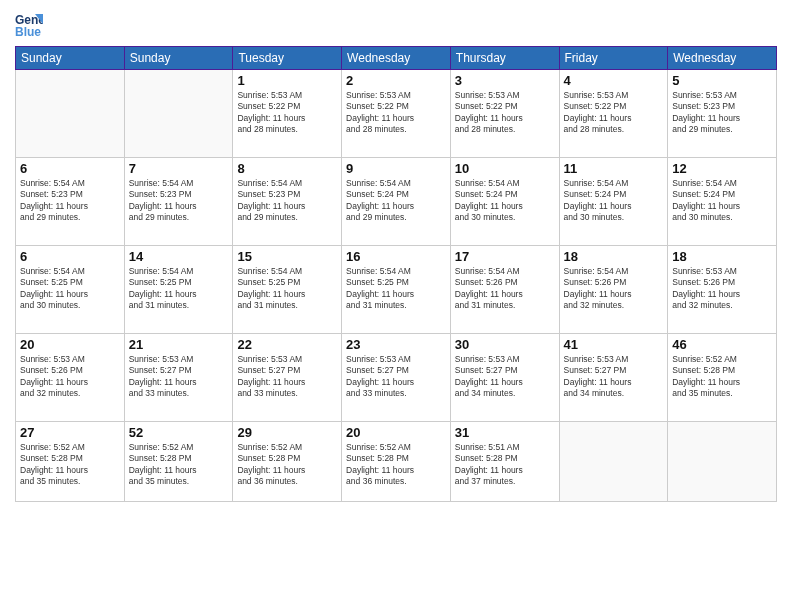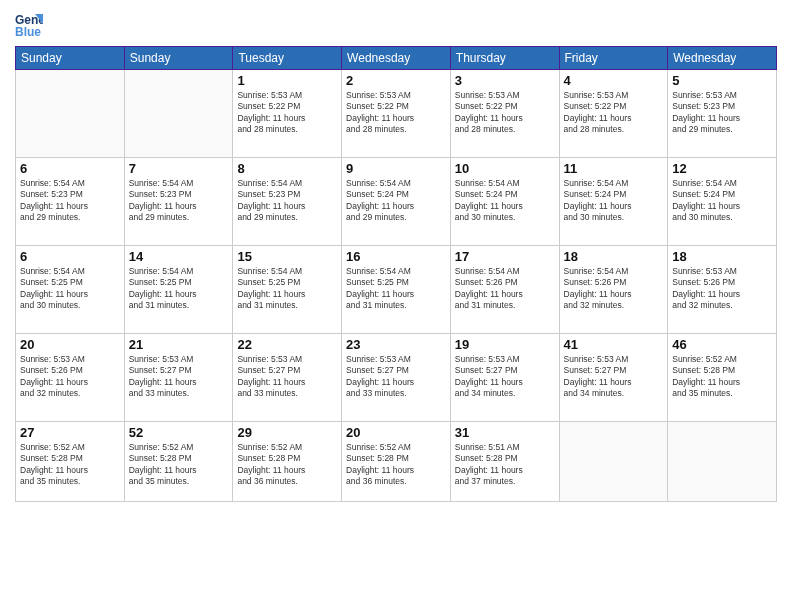--- a/index.html
+++ b/index.html
@@ -286,21 +286,21 @@
 and 33 minutes.</div>
           </td>
           <td>
             <span class="day-num">23</span>
             <div class="day-info" style="white-space: pre-line;">Sunrise: 5:53 AM
 Sunset: 5:27 PM
 Daylight: 11 hours
 and 33 minutes.</div>
           </td>
           <td>
-            <span class="day-num">19</span>
+            <span class="day-num">30</span>
             <div class="day-info" style="white-space: pre-line;">Sunrise: 5:53 AM
 Sunset: 5:27 PM
 Daylight: 11 hours
 and 34 minutes.</div>
           </td>
           <td>
             <span class="day-num">41</span>
             <div class="day-info" style="white-space: pre-line;">Sunrise: 5:53 AM
 Sunset: 5:27 PM
 Daylight: 11 hours

